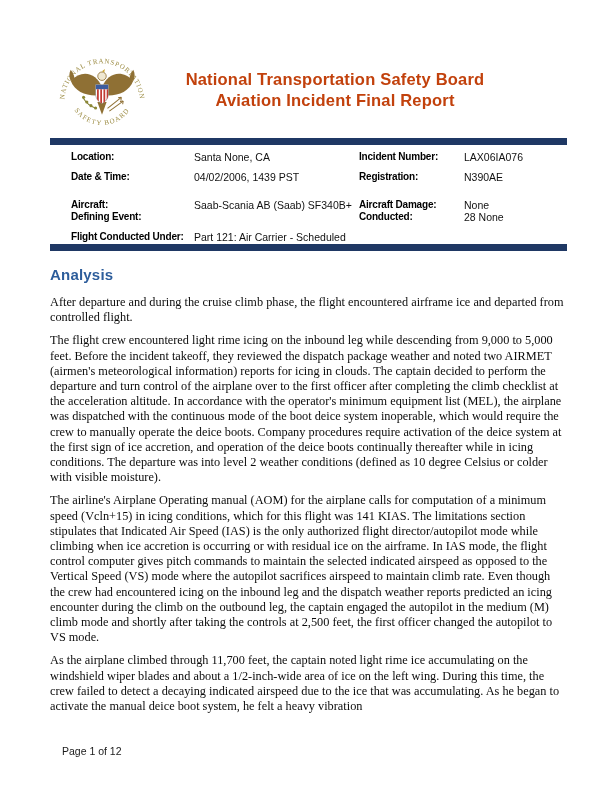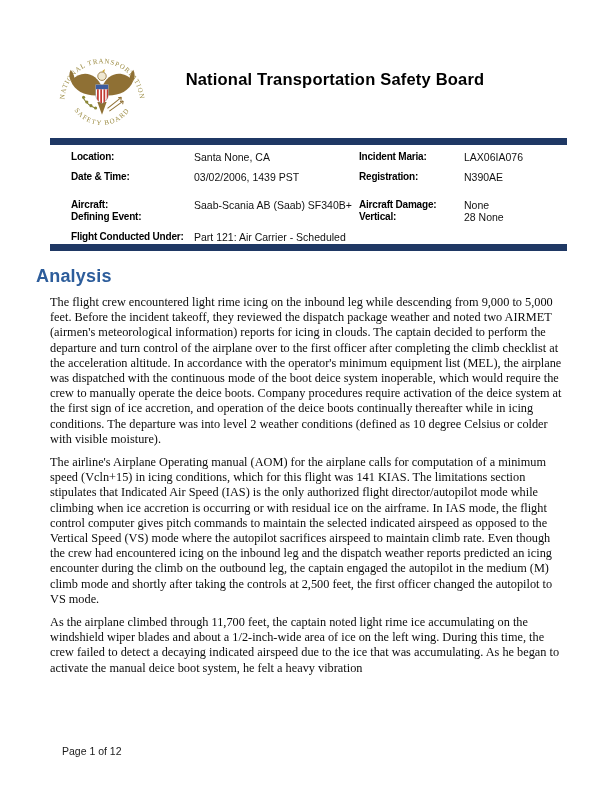--- a/index.html
+++ b/index.html
@@ -4,39 +4,39 @@
 <style>
   html,body{margin:0;padding:0;background:#ffffff;}
   .page{
     position:relative;width:612px;height:792px;background:#ffffff;overflow:hidden;
     font-family:"Liberation Sans","DejaVu Sans",sans-serif;color:#0b0b0b;
   }
   
   .seal{position:absolute;left:56px;top:44px;width:92px;height:92px;}
   .title-block{
     position:absolute;left:105px;top:69px;width:460px;text-align:center;
-    color:#000000;font-weight:bold;font-size:16.5px;line-height:21px;letter-spacing:.2px;
+    color:#c2410c;font-weight:bold;font-size:16.5px;line-height:21px;letter-spacing:.2px;
   }
   .rule{position:absolute;left:50px;width:517px;height:7px;background:#1f3864;}
   .rule-header{top:138px;}
   .rule-table{top:244px;}
   
   .info-table{position:absolute;left:0;top:0;width:612px;}
   .info-row{position:absolute;left:16px;width:612px;height:18px;}
   .cell{position:absolute;top:0;white-space:nowrap;}
   .lbl{font-weight:bold;font-size:10px;letter-spacing:-0.2px;color:#000;}
   .val{font-size:10.5px;color:#111;}
   .l1{left:55px;}
   .v1{left:178px;}
   .l2{left:343px;}
   .v2{left:448px;}
   
   .analysis-heading{
-    position:absolute;left:36px;top:266px;
-    color:#2d5d9b;font-weight:bold;font-size:18px;letter-spacing:.2px;
+    position:absolute;left:50px;top:266px;
+    color:#2d5d9b;font-weight:bold;font-size:15px;letter-spacing:.2px;
   }
   .body-text{
     position:absolute;left:50px;top:295px;width:514px;
     font-family:"Liberation Serif","DejaVu Serif",serif;
     font-size:12.3px;line-height:15.2px;color:#0b0b0b;text-align:left;
   }
   .body-text p{margin:0 0 8px 0;}
   
   .footer{position:absolute;left:50px;top:745px;font-size:10.5px;color:#1a1a1a;padding-left:12px;}
 </style>
@@ -93,65 +93,67 @@
           <rect x="48.1" y="49.2" width="1.9" height="16" fill="#c23b33"></rect>
           <rect x="51.6" y="49.2" width="1.9" height="16" fill="#c23b33"></rect>
           <rect x="55.1" y="49.2" width="1.9" height="16" fill="#c23b33"></rect>
         </g>
       </g>
     </g>
   </svg>
 
   <div class="title-block">
     <div>National Transportation Safety Board</div>
+    <div>Aviation Incident Final Report</div>
   </div>
 
   <div class="rule rule-header"></div>
 
   <div class="info-table" id="info-table">
     <div class="info-row" style="top: 151px;">
       <span class="cell lbl l1">Location:</span>
       <span class="cell val v1">Santa None, CA</span>
-      <span class="cell lbl l2">Incident Maria:</span>
+      <span class="cell lbl l2">Incident Number:</span>
       <span class="cell val v2">LAX06IA076</span>
     </div>
 
     <div class="info-row" style="top: 171px;">
       <span class="cell lbl l1">Date &amp; Time:</span>
-      <span class="cell val v1">03/02/2006, 1439 PST</span>
+      <span class="cell val v1">04/02/2006, 1439 PST</span>
       <span class="cell lbl l2">Registration:</span>
       <span class="cell val v2">N390AE</span>
     </div>
 
     <div class="info-row" style="top: 191px; margin-top: 8px;">
       <span class="cell lbl l1">Aircraft:</span>
       <span class="cell val v1">Saab-Scania AB (Saab) SF340B+</span>
       <span class="cell lbl l2">Aircraft Damage:</span>
       <span class="cell val v2">None</span>
     </div>
 
     <div class="info-row" style="top: 211px;">
       <span class="cell lbl l1">Defining Event:</span>
       <span class="cell val v1"></span>
-      <span class="cell lbl l2">Vertical:</span>
+      <span class="cell lbl l2">Conducted:</span>
       <span class="cell val v2">28 None</span>
     </div>
 
     <div class="info-row" style="top: 231px;">
       <span class="cell lbl l1">Flight Conducted Under:</span>
       <span class="cell val v1">Part 121: Air Carrier - Scheduled</span>
       <span class="cell lbl l2"></span>
       <span class="cell val v2"></span>
     </div>
   </div>
 
   <div class="rule rule-table"></div>
 
   <div class="analysis-heading">Analysis</div>
   <div class="body-text" id="analysis-body">
+      <p>After departure and during the cruise climb phase, the flight encountered airframe ice and departed from controlled flight.</p>
       <p>The flight crew encountered light rime icing on the inbound leg while descending from 9,000 to 5,000 feet. Before the incident takeoff, they reviewed the dispatch package weather and noted two AIRMET (airmen's meteorological information) reports for icing in clouds. The captain decided to perform the departure and turn control of the airplane over to the first officer after completing the climb checklist at the acceleration altitude. In accordance with the operator's minimum equipment list (MEL), the airplane was dispatched with the continuous mode of the boot deice system inoperable, which would require the crew to manually operate the deice boots. Company procedures require activation of the deice system at the first sign of ice accretion, and operation of the deice boots continually thereafter while in icing conditions. The departure was into level 2 weather conditions (defined as 10 degree Celsius or colder with visible moisture).</p>
       <p>The airline's Airplane Operating manual (AOM) for the airplane calls for computation of a minimum speed (Vcln+15) in icing conditions, which for this flight was 141 KIAS.  The limitations section stipulates that Indicated Air Speed (IAS) is the only authorized flight director/autopilot mode while climbing when ice accretion is occurring or with residual ice on the airframe.  In IAS mode, the flight control computer gives pitch commands to maintain the selected indicated airspeed as opposed to the Vertical Speed (VS) mode where the autopilot sacrifices airspeed to maintain climb rate.  Even though the crew had encountered icing on the inbound leg and the dispatch weather reports predicted an icing encounter during the climb on the outbound leg, the captain engaged the autopilot in the medium (M) climb mode and shortly after taking the controls at 2,500 feet, the first officer changed the autopilot to VS mode.</p>
       <p>As the airplane climbed through 11,700 feet, the captain noted light rime ice accumulating on the windshield wiper blades and about a 1/2-inch-wide area of ice on the left wing.  During this time, the crew failed to detect a decaying indicated airspeed due to the ice that was accumulating.  As he began to activate the manual deice boot system, he felt a heavy vibration</p>
     </div>
 
   <div class="footer">Page 1 of 12</div>
 
 </div>
 
 </body></html>

